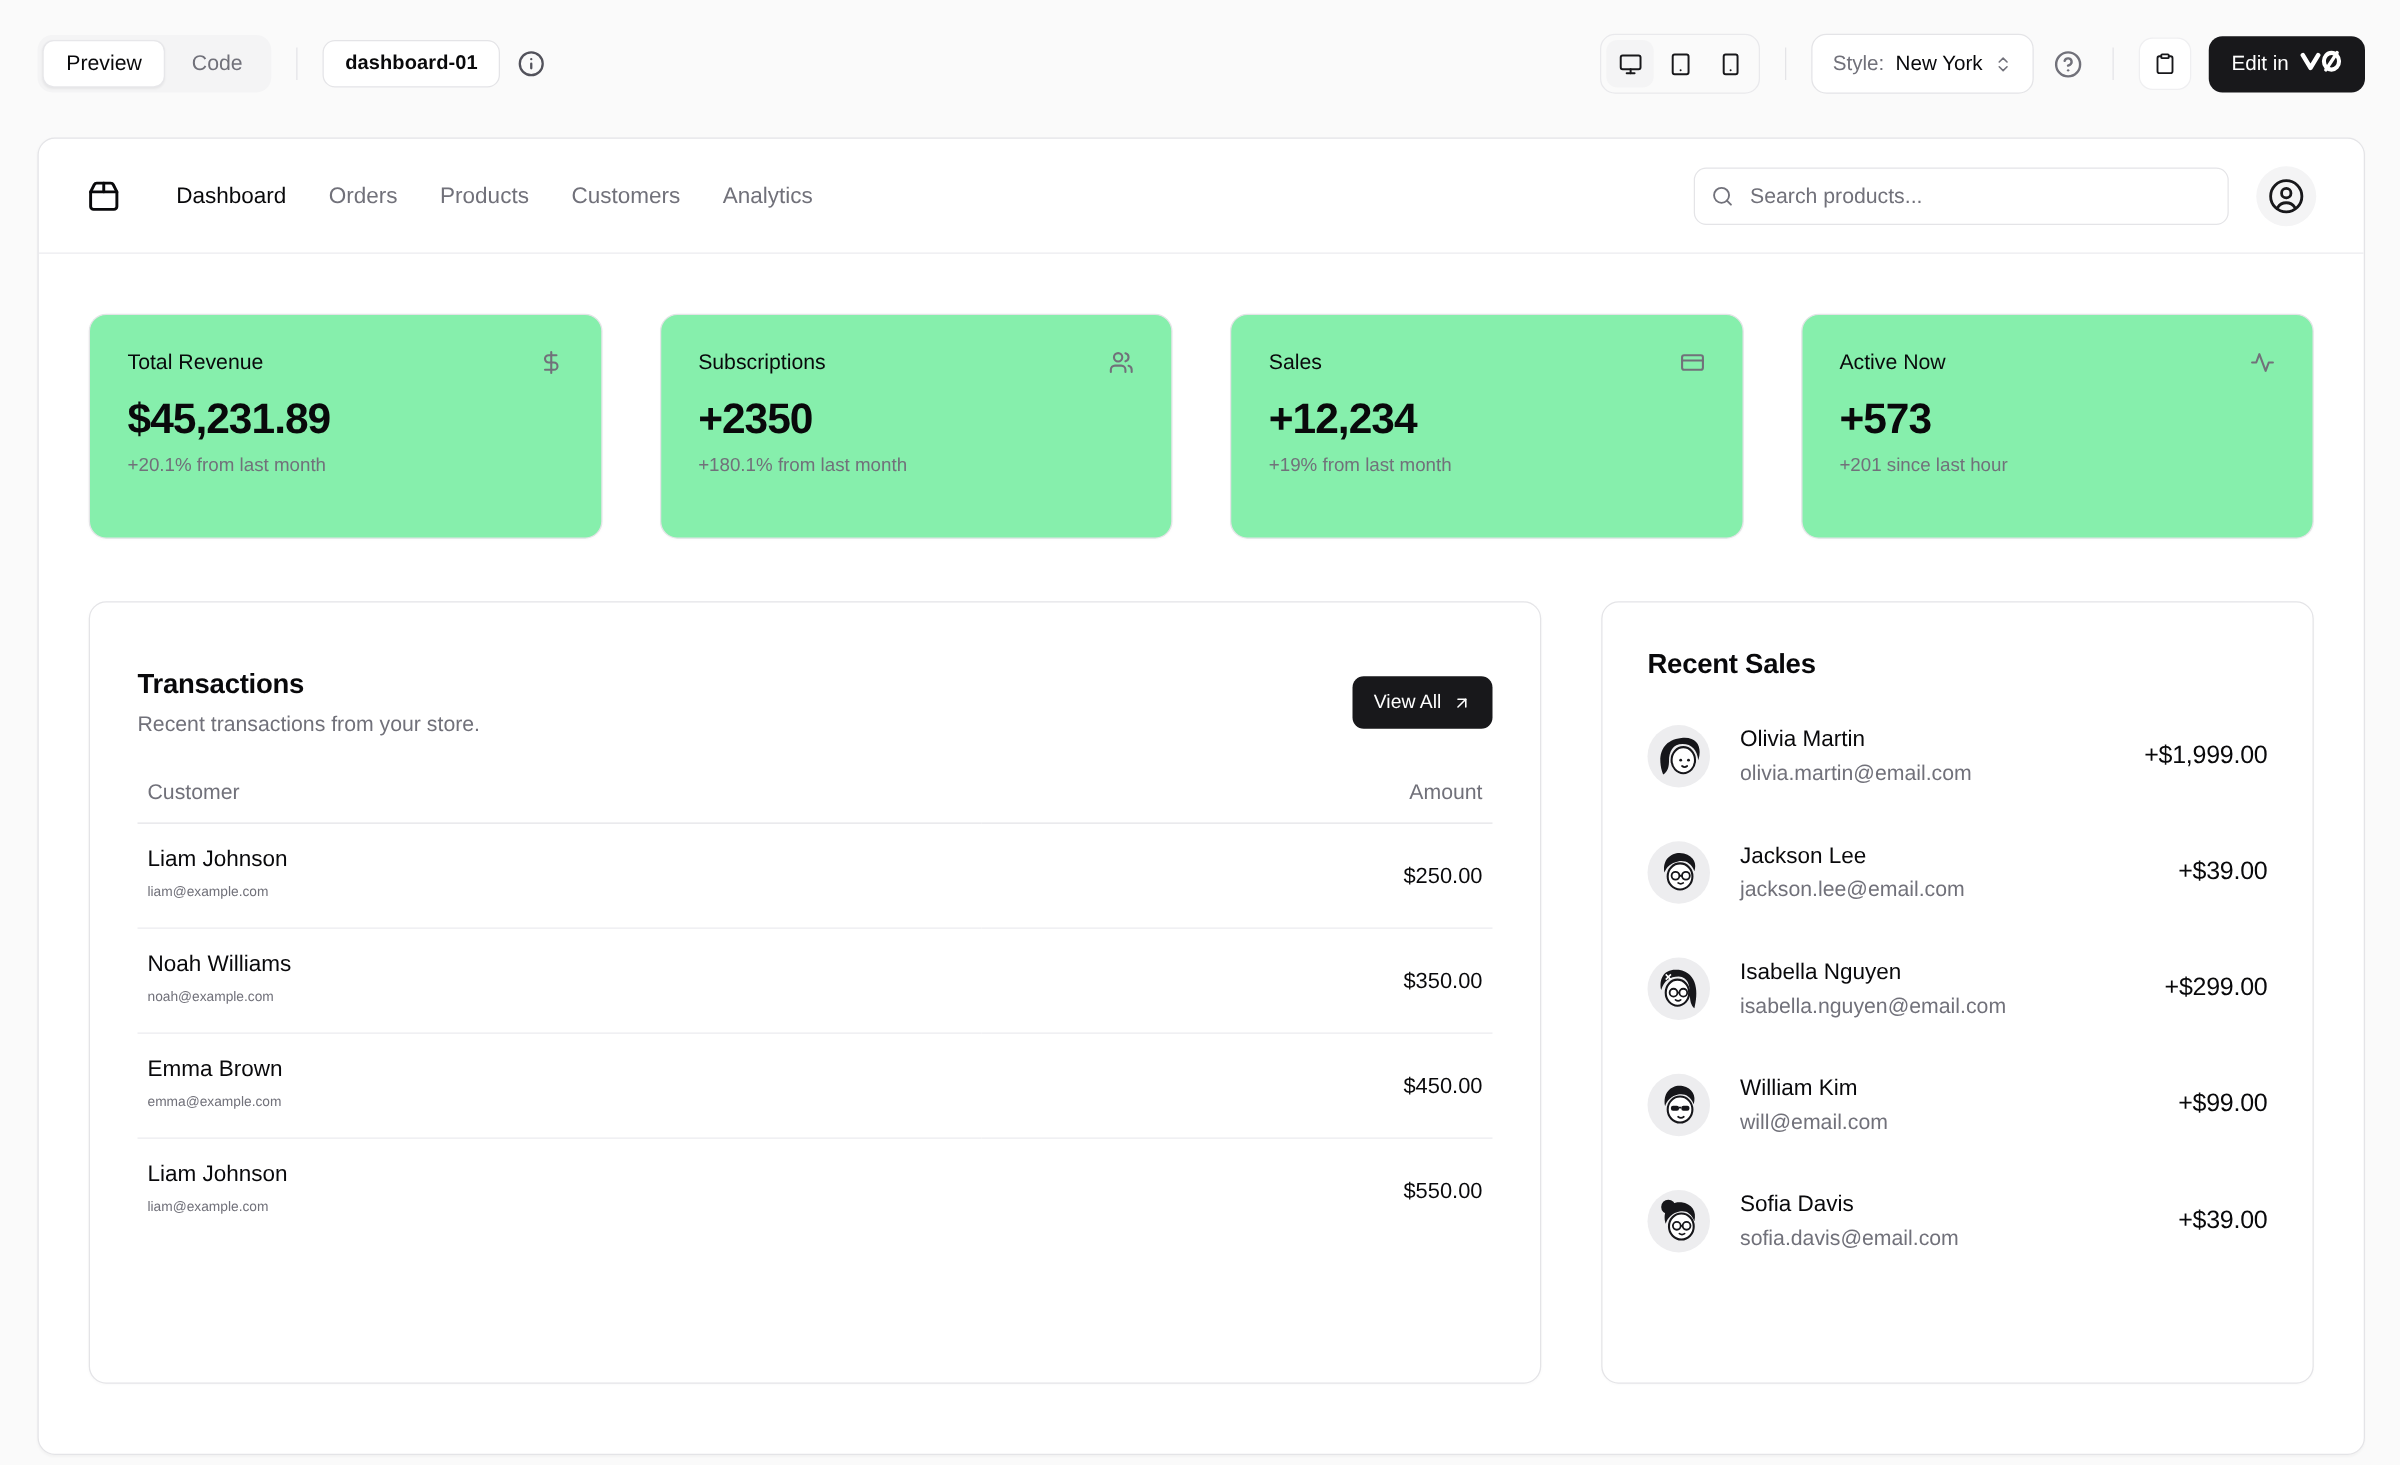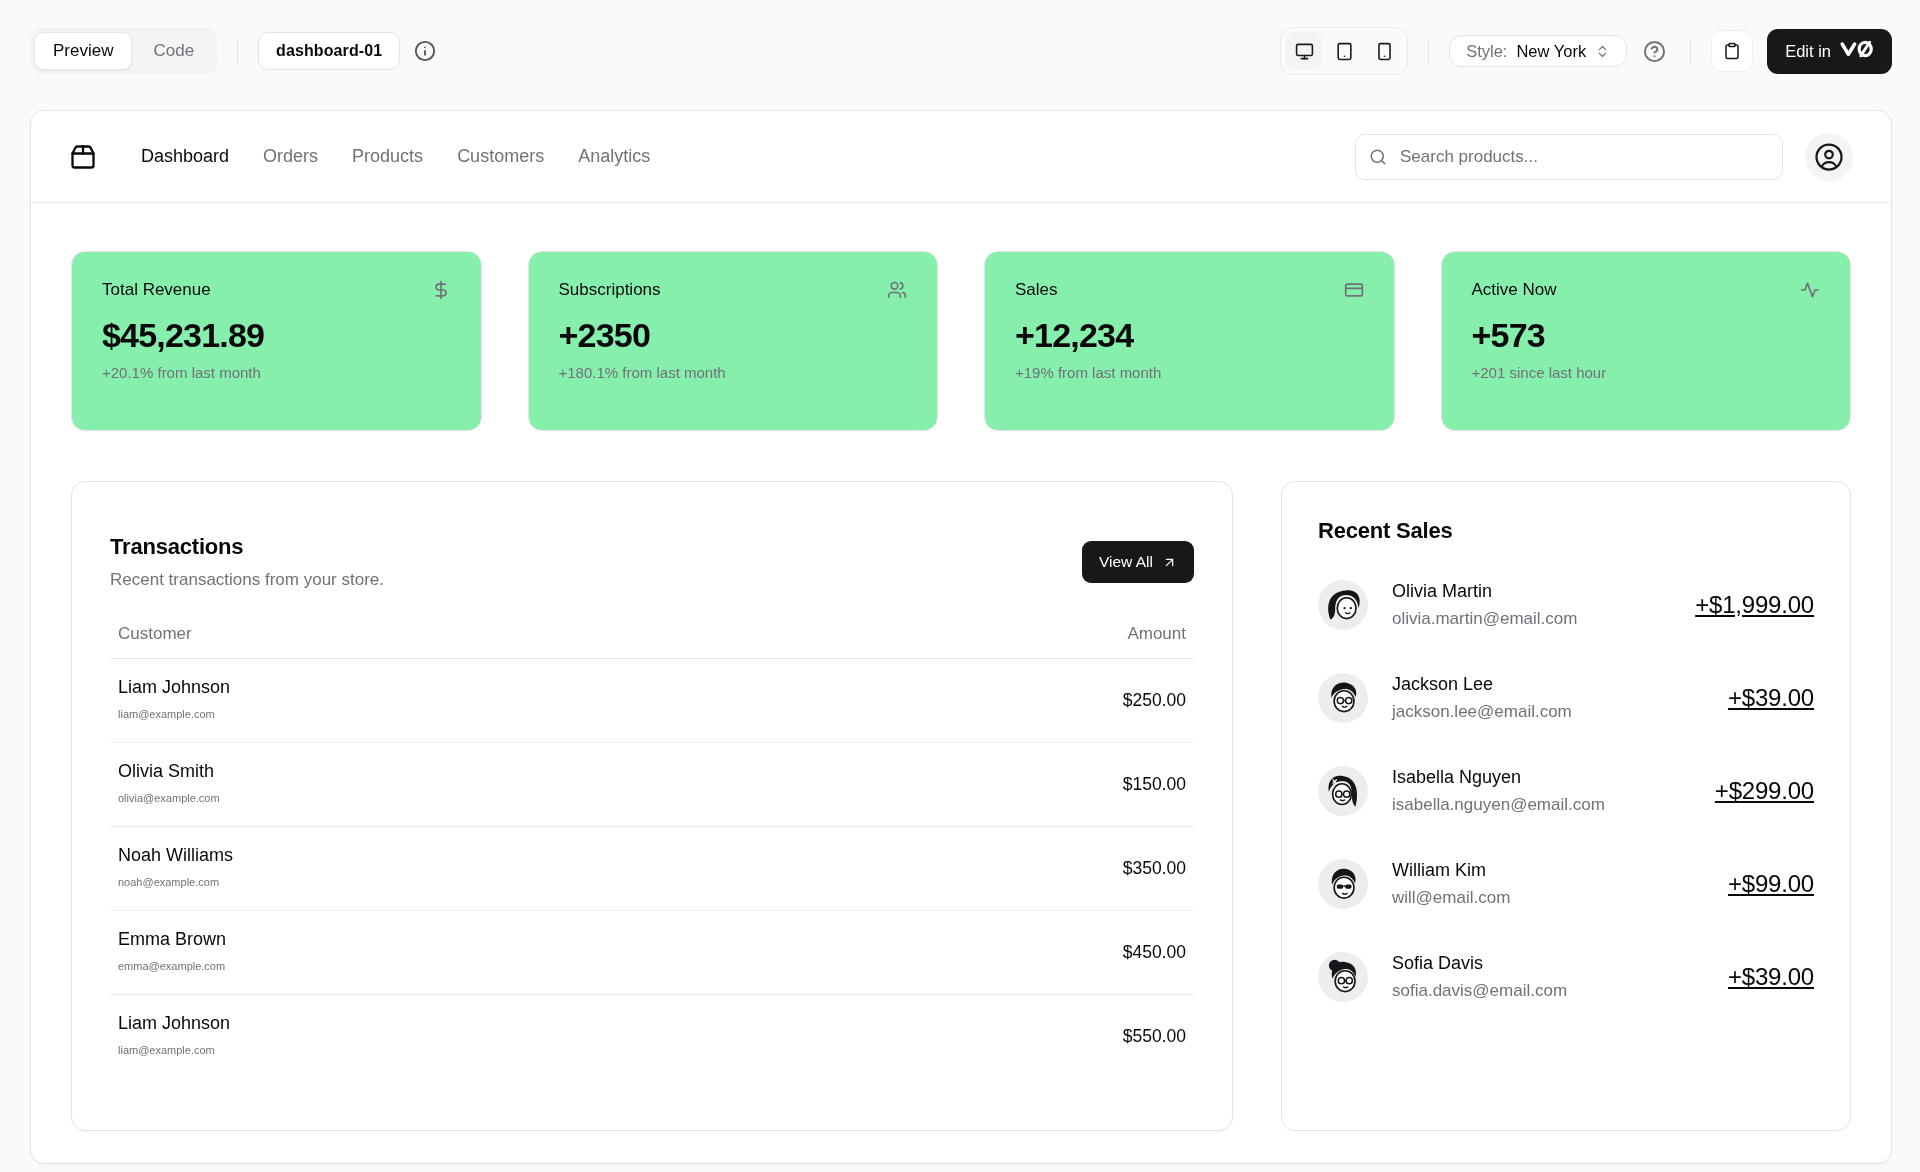--- a/index.html
+++ b/index.html
@@ -19,21 +19,21 @@
   .seg-btn { border:none; background:transparent; color:#71717a; font:400 17px "Liberation Sans",sans-serif; padding:9px 19px; border-radius:9px; cursor:pointer; }
   .seg-btn.active { background:#fff; color:#09090b; border:1px solid #e7e7ea; box-shadow:0 1px 2px rgba(0,0,0,.06); padding:8px 18px; }
   .vdiv { width:1px; height:26px; background:#e4e4e7; margin:0 20px; flex:none; }
   .badge { background:#fff; border:1px solid #e4e4e7; border-radius:10px; padding:9px 17px; font-size:16px; font-weight:700; letter-spacing:.1px; }
   .icon-btn { border:none; background:transparent; color:#52525b; cursor:pointer; display:flex; align-items:center; justify-content:center; padding:0; }
   .info-btn { margin-left:14px; }
   .spacer { flex:1; }
   .device-group { border:1px solid #e9e9ec; border-radius:12px; padding:4px; display:flex; gap:2px; background:#fff0; }
   .device-btn { width:38px; height:38px; border:none; border-radius:9px; background:transparent; color:#18181b; display:flex; align-items:center; justify-content:center; cursor:pointer; }
   .device-btn.active { background:#f4f4f5; }
-  .style-select { display:flex; align-items:center; gap:9px; background:#fff; border:1px solid #e4e4e7; border-radius:12px; height:32px; padding:0 16px; cursor:pointer; font-family:"Liberation Sans",sans-serif; }
+  .style-select { display:flex; align-items:center; gap:9px; background:#fff; border:1px solid #e4e4e7; border-radius:12px; height:48px; padding:0 16px; cursor:pointer; font-family:"Liberation Sans",sans-serif; }
   .style-label { color:#71717a; font-size:16.5px; }
   .style-value { color:#09090b; font-size:16.5px; font-weight:500; }
   .style-select .icon { color:#71717a; }
   .help-btn { margin:0 4px 0 16px; color:#71717a; }
   .clip-btn { width:42px; height:42px; border:1px solid #efeff1; border-radius:11px; background:#fff; color:#18181b; }
   .edit-btn { margin-left:14px; display:flex; align-items:center; gap:9px; background:#18181b; color:#fff; border:none; border-radius:11px; height:45px; padding:0 18px; font:500 16.5px "Liberation Sans",sans-serif; cursor:pointer; }
 
   
   .panel { margin-top:30px; flex:1; background:#fff; border:1px solid #e4e4e7; border-radius:14px; overflow:hidden; display:flex; flex-direction:column; box-shadow:0 1px 2px rgba(0,0,0,.03); }
   .app-header { height:92px; flex:none; display:flex; align-items:center; padding:0 38px; border-bottom:1px solid #ececef; }
@@ -79,21 +79,21 @@
 
   .rs-card { padding:36px; }
   .rs-list { list-style:none; margin-top:34px; }
   .rs-item { display:flex; align-items:center; }
   .rs-item + .rs-item { margin-top:40px; }
   .rs-avatar { width:50px; height:50px; border-radius:50%; overflow:hidden; flex:none; background:#ededef; }
   .rs-avatar svg { display:block; width:50px; height:50px; }
   .rs-text { margin-left:24px; }
   .rs-name { font-size:18px; font-weight:500; line-height:26px; }
   .rs-email { font-size:17px; color:#71717a; line-height:25px; margin-top:2px; }
-  .rs-amount { margin-left:auto; font-size:24px; font-weight:500; letter-spacing:-.2px;text-decoration:underline; }
+  .rs-amount { margin-left:auto; font-size:20px; font-weight:500; letter-spacing:-.2px; }
 </style>
 </head>
 <body>
 
 <div class="page">
 
   <div class="toolbar">
     <div class="seg">
       <button class="seg-btn active">Preview</button>
       <button class="seg-btn">Code</button>
@@ -305,27 +305,20 @@
             <tbody>
               <tr>
                 <td>
                   <div class="tx-name">Liam Johnson</div>
                   <div class="tx-email">liam@example.com</div>
                 </td>
                 <td class="amt tx-amount">$250.00</td>
               </tr>
               <tr>
                 <td>
-                  <div class="tx-name">Olivia Smith</div>
-                  <div class="tx-email">olivia@example.com</div>
-                </td>
-                <td class="amt tx-amount">$150.00</td>
-              </tr>
-              <tr>
-                <td>
                   <div class="tx-name">Noah Williams</div>
                   <div class="tx-email">noah@example.com</div>
                 </td>
                 <td class="amt tx-amount">$350.00</td>
               </tr>
               <tr>
                 <td>
                   <div class="tx-name">Emma Brown</div>
                   <div class="tx-email">emma@example.com</div>
                 </td>

